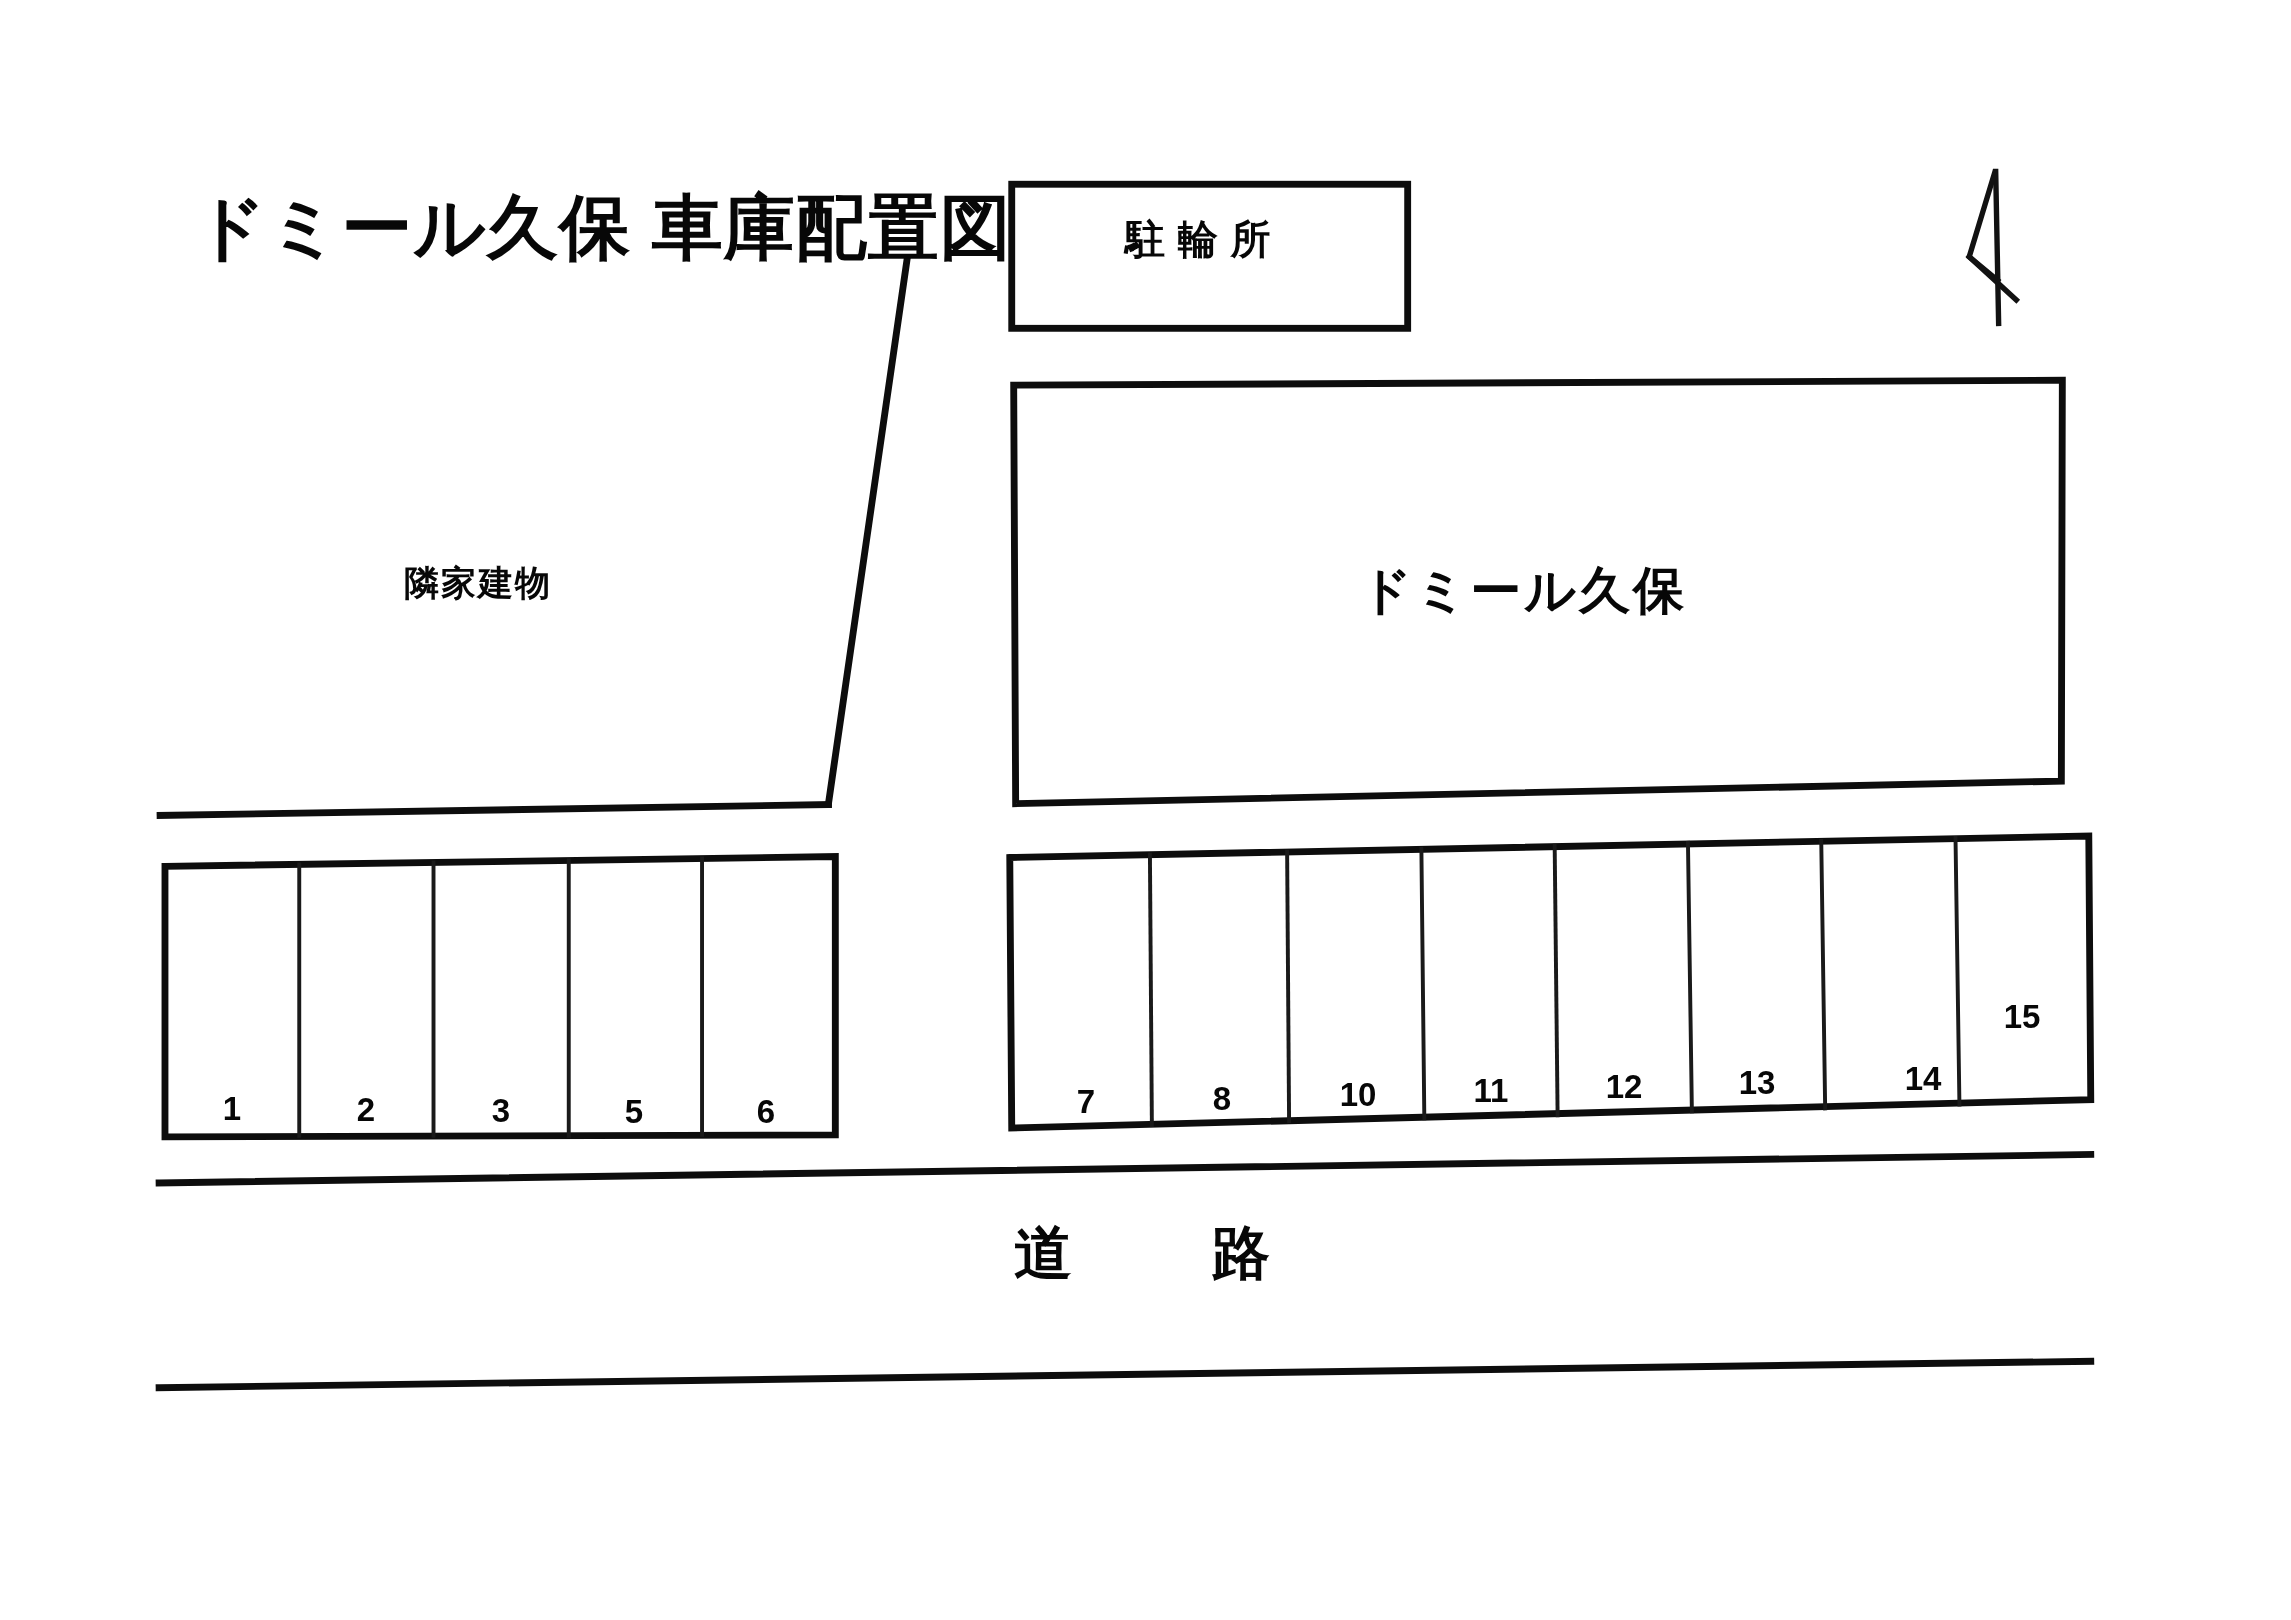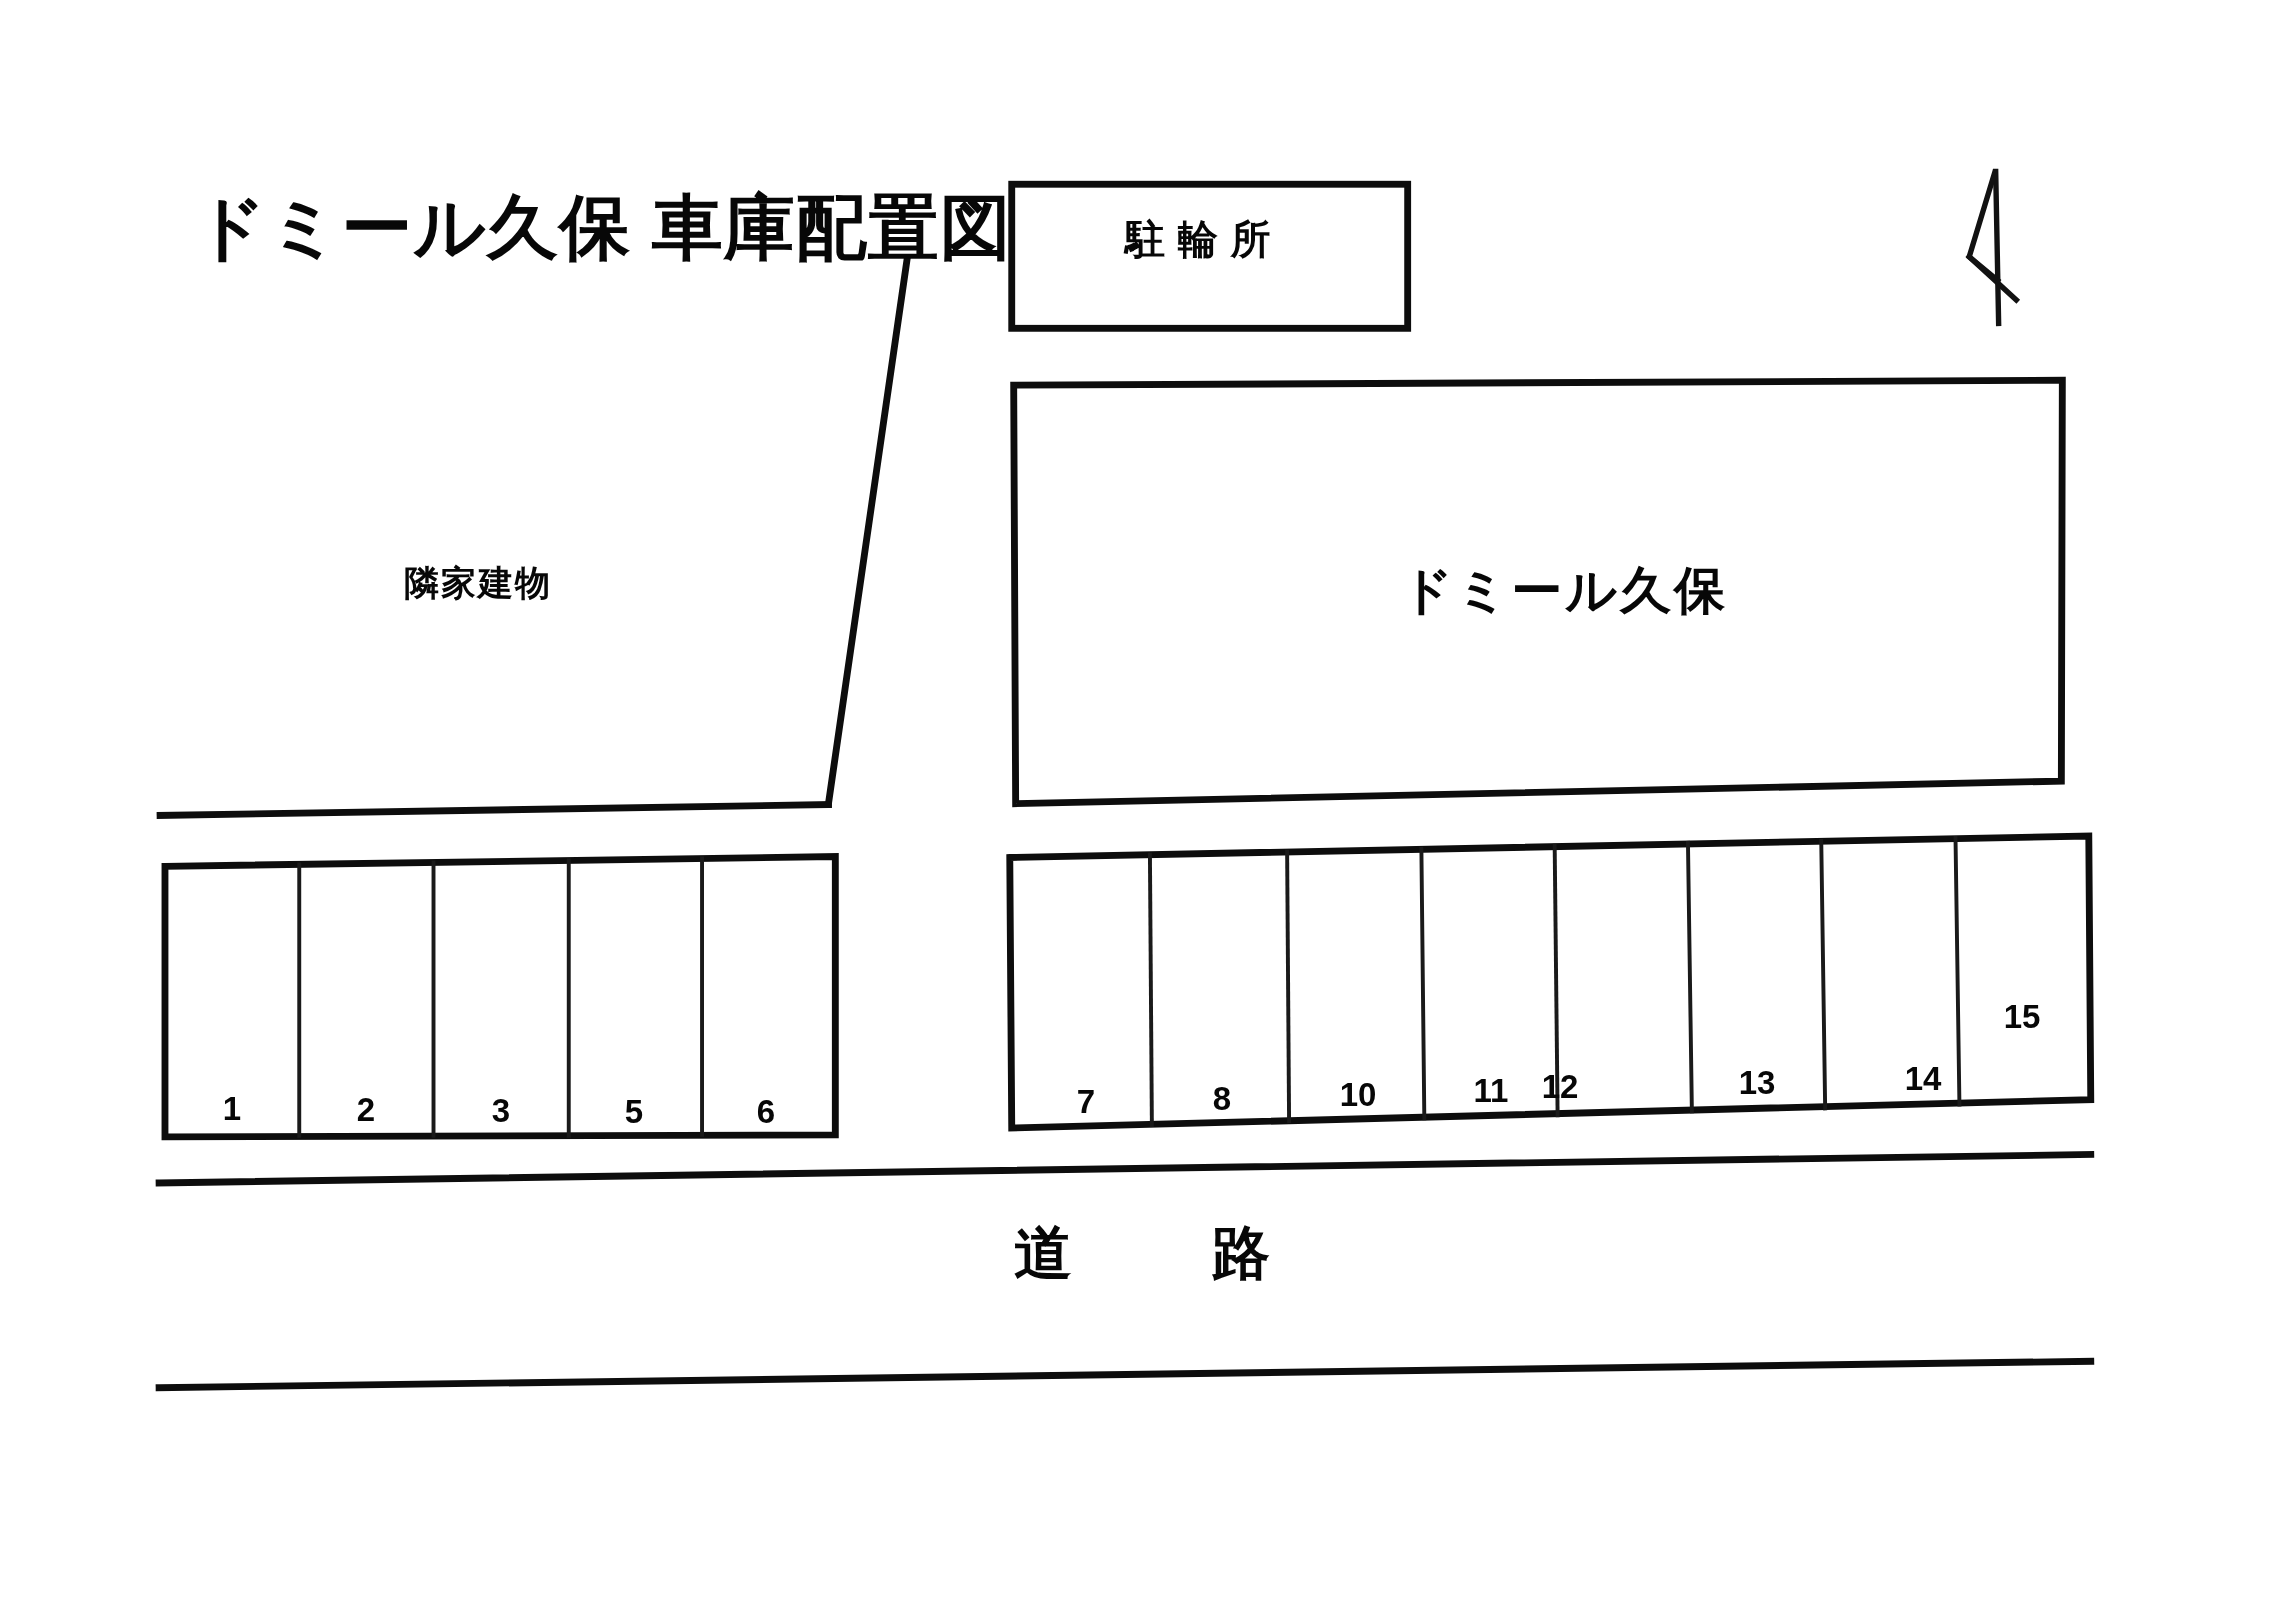--- a/index.html
+++ b/index.html
@@ -68,21 +68,20 @@
     left: 404px;
     top: 565px;
     font-size: 35px;
     letter-spacing: 2px;
   }
   #building-label {
     left: 1360px;
     top: 565px;
     font-size: 51px;
     letter-spacing: 2.9px;
-    margin-left: 41px;
   }
   #road-label {
     left: 1014px;
     top: 1224px;
     font-size: 58px;
     letter-spacing: 41px;
   }
   .stall-num {
     position: absolute;
     color: #070707;
@@ -160,19 +159,19 @@
   <div class="stall-num" style="left:232px;  top:1092px;">1</div>
   <div class="stall-num" style="left:366px;  top:1093px;">2</div>
   <div class="stall-num" style="left:501px;  top:1094px;">3</div>
   <div class="stall-num" style="left:634px;  top:1095px;">5</div>
   <div class="stall-num" style="left:766px;  top:1095px;">6</div>
 
   <div class="stall-num" style="left:1086px; top:1085px;">7</div>
   <div class="stall-num" style="left:1222px; top:1082px;">8</div>
   <div class="stall-num" style="left:1358px; top:1078px;">10</div>
   <div class="stall-num" style="left:1491px; top:1074px;">11</div>
-  <div class="stall-num" style="left:1560px; top:1070px;">12</div>
+  <div class="stall-num" style="left:1624px; top:1070px;">12</div>
   <div class="stall-num" style="left:1757px; top:1066px;">13</div>
   <div class="stall-num" style="left:1891px; top:1062px;margin-left:32px;">14</div>
   <div class="stall-num" style="left:2022px; top:1000px;">15</div>
 
 </div>
 
 
 </body></html>

